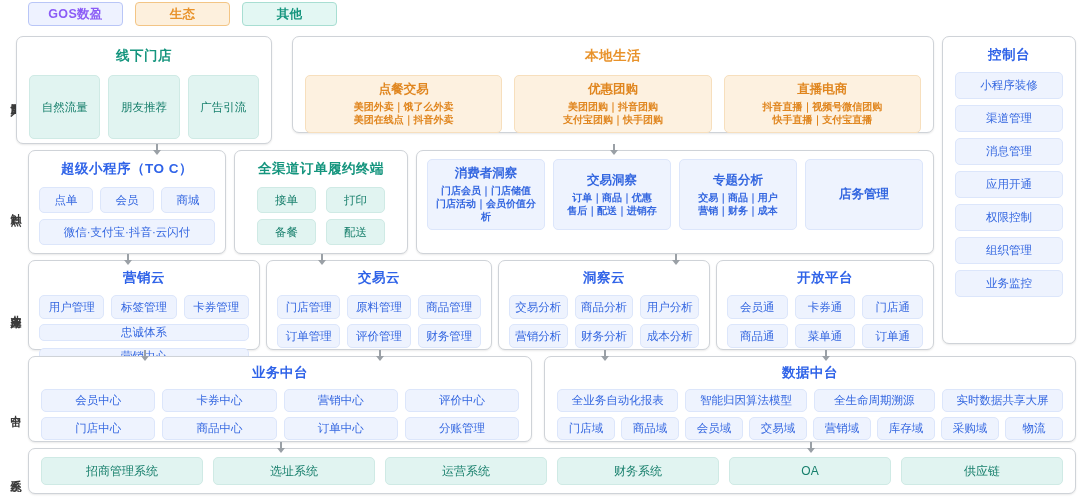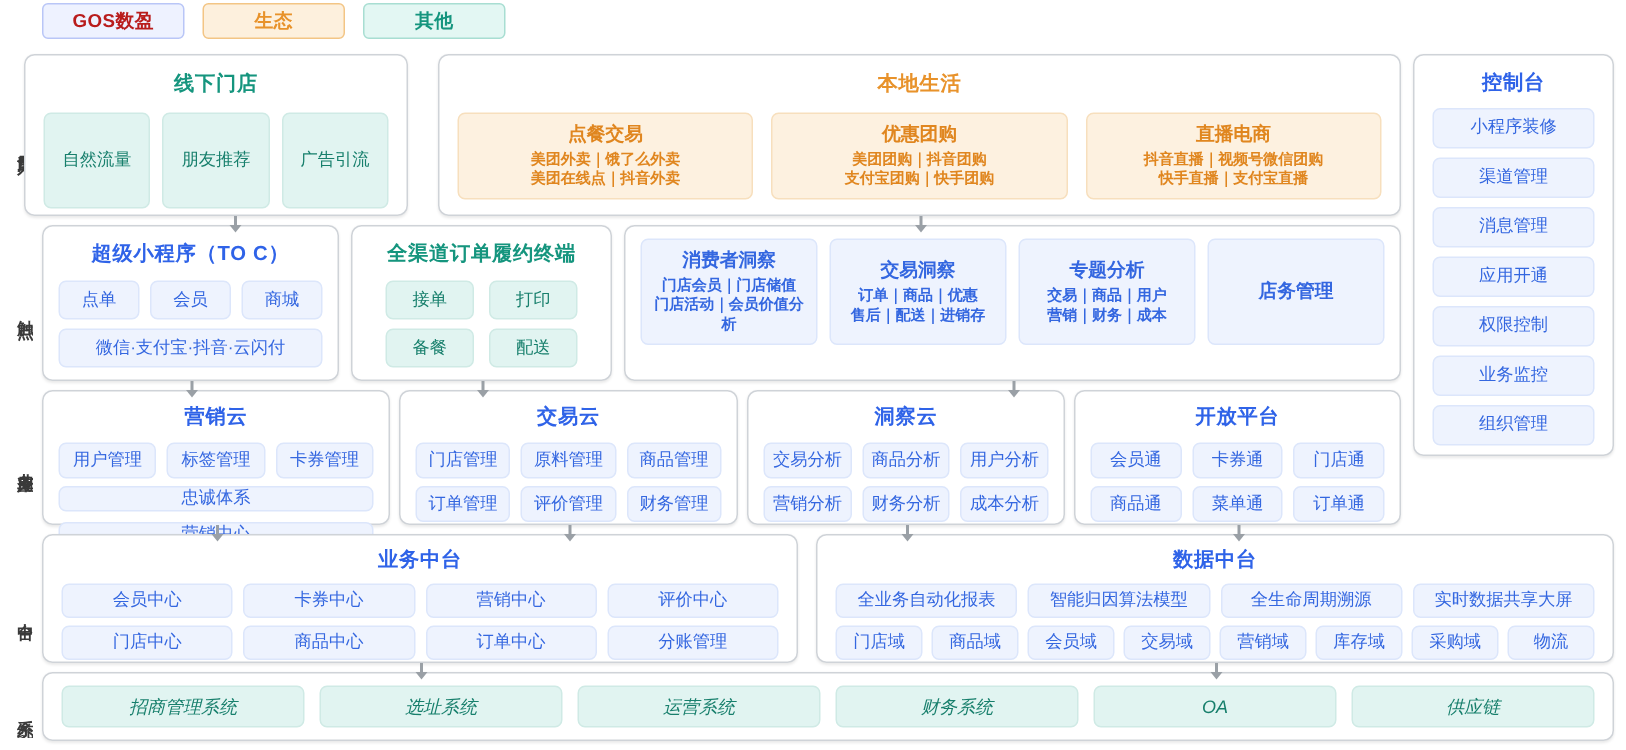--- a/index.html
+++ b/index.html
@@ -11,21 +11,21 @@
   }
   .canvas { position: relative; width: 1084px; height: 500px; background: #fff; }
 
   
   .legend { position: absolute; left: 28px; top: 2px; display: flex; gap: 12px; }
   .legend-tab {
     width: 95px; height: 24px; border-radius: 4px;
     display: flex; align-items: center; justify-content: center;
     font-size: 12.5px; font-weight: bold; letter-spacing: .3px;
   }
-  .lg-blue  { background: #eef2ff; border: 1px solid #b9c6f7; color: #b91c1c; }
+  .lg-blue  { background: #eef2ff; border: 1px solid #b9c6f7; color: #8b5cf6; }
   .lg-orange{ background: #fdf0dd; border: 1px solid #f3c585; color: #e8922a; }
   .lg-teal  { background: #e3f7f3; border: 1px solid #a8ded2; color: #15957e; }
 
   
   .rail { position: absolute; left: 0; top: 0; width: 26px; height: 500px; }
   .rail-label {
     position: absolute; left: -4px; width: 26px;
     writing-mode: vertical-rl; text-orientation: upright;
     font-size: 11px; font-weight: bold; color: #3a3a3a;
     letter-spacing: 1px; line-height: 13px; text-align: center;
@@ -89,48 +89,48 @@
 
   <div class="panel" id="p-offline" style="left:16px; top:36px; width:256px; height:108px;">
     <div class="panel-title t-teal" style="margin-top:10px;">线下门店</div>
     <div class="row" id="offline-items" style="margin:10px 12px 0 12px; gap:8px;">
         <div class="chip chip-teal" style="flex: 1 1 0%; height: 64px;">自然流量</div>
         <div class="chip chip-teal" style="flex: 1 1 0%; height: 64px;">朋友推荐</div>
         <div class="chip chip-teal" style="flex: 1 1 0%; height: 64px;">广告引流</div>
       </div>
   </div>
 
-  <div class="panel" id="p-local" style="left:292px; top:36px; width:642px; height:108px;">
+  <div class="panel" id="p-local" style="left:292px; top:36px; width:642px; height:97px;">
     <div class="panel-title t-orange" style="margin-top:10px;">本地生活</div>
     <div class="row" id="local-cards" style="margin:10px 12px 0 12px; gap:12px;">
         <div class="chip chip-orange" style="flex: 1 1 0%; padding: 6px 4px;">
           <div class="chip-title">点餐交易</div>
           <div class="chip-sub">美团外卖｜饿了么外卖<br>美团在线点｜抖音外卖</div>
         </div>
         <div class="chip chip-orange" style="flex: 1 1 0%; padding: 6px 4px; justify-content: space-between;">
           <div class="chip-title">优惠团购</div>
           <div class="chip-sub">美团团购｜抖音团购<br>支付宝团购｜快手团购</div>
         </div>
         <div class="chip chip-orange" style="flex: 1 1 0%; padding: 6px 4px;">
           <div class="chip-title">直播电商</div>
           <div class="chip-sub">抖音直播｜视频号微信团购<br>快手直播｜支付宝直播</div>
         </div>
       </div>
   </div>
 
-  <div class="panel" id="p-console" style="left:942px; top:36px; width:134px; height:268px;">
+  <div class="panel" id="p-console" style="left:942px; top:36px; width:134px; height:308px;">
     <div class="panel-title t-blue" style="margin-top:9px;">控制台</div>
     <div id="console-items" style="margin:8px 12px 0 12px; display:flex; flex-direction:column; gap:6px;">
         <div class="chip chip-blue" style="height: 27px; font-size: 11.5px;">小程序装修</div>
         <div class="chip chip-blue" style="height: 27px; font-size: 11.5px;">渠道管理</div>
         <div class="chip chip-blue" style="height: 27px; font-size: 11.5px;">消息管理</div>
         <div class="chip chip-blue" style="height: 27px; font-size: 11.5px;">应用开通</div>
         <div class="chip chip-blue" style="height: 27px; font-size: 11.5px;">权限控制</div>
+        <div class="chip chip-blue" style="height: 27px; font-size: 11.5px;">组织管理</div>
         <div class="chip chip-blue" style="height: 27px; font-size: 11.5px;">业务监控</div>
-        <div class="chip chip-blue" style="height: 27px; font-size: 11.5px;">组织管理</div>
       </div>
   </div>
 
   <div class="panel" id="p-mini" style="left:28px; top:150px; width:198px; height:104px;">
     <div class="panel-title t-blue" style="margin-top:9px;">超级小程序（TO C）</div>
     <div class="row" id="mini-r1" style="margin:9px 10px 0 10px; gap:7px;">
         <div class="chip chip-blue" style="flex: 1 1 0%; height: 26px;">点单</div>
         <div class="chip chip-blue" style="flex: 1 1 0%; height: 26px;">会员</div>
         <div class="chip chip-blue" style="flex: 1 1 0%; height: 26px;">商城</div>
       </div>
@@ -256,21 +256,21 @@
         <div class="chip chip-blue" style="flex: 1 1 0%; height: 23px;">会员域</div>
         <div class="chip chip-blue" style="flex: 1 1 0%; height: 23px;">交易域</div>
         <div class="chip chip-blue" style="flex: 1 1 0%; height: 23px;">营销域</div>
         <div class="chip chip-blue" style="flex: 1 1 0%; height: 23px;">库存域</div>
         <div class="chip chip-blue" style="flex: 1 1 0%; height: 23px;">采购域</div>
         <div class="chip chip-blue" style="flex: 1 1 0%; height: 23px;">物流</div>
       </div>
   </div>
 
   <div class="panel" id="p-sys" style="left:28px; top:448px; width:1048px; height:46px;">
-    <div class="row" id="sys-items" style="margin:8px 12px 0 12px; gap:10px;font-style:italic;">
+    <div class="row" id="sys-items" style="margin:8px 12px 0 12px; gap:10px;">
         <div class="chip chip-teal" style="flex: 1 1 0%; height: 28px; font-size: 12px;">招商管理系统</div>
         <div class="chip chip-teal" style="flex: 1 1 0%; height: 28px; font-size: 12px;">选址系统</div>
         <div class="chip chip-teal" style="flex: 1 1 0%; height: 28px; font-size: 12px;">运营系统</div>
         <div class="chip chip-teal" style="flex: 1 1 0%; height: 28px; font-size: 12px;">财务系统</div>
         <div class="chip chip-teal" style="flex: 1 1 0%; height: 28px; font-size: 12px;">OA</div>
         <div class="chip chip-teal" style="flex: 1 1 0%; height: 28px; font-size: 12px;">供应链</div>
       </div>
   </div>
 
   <div id="connectors">

